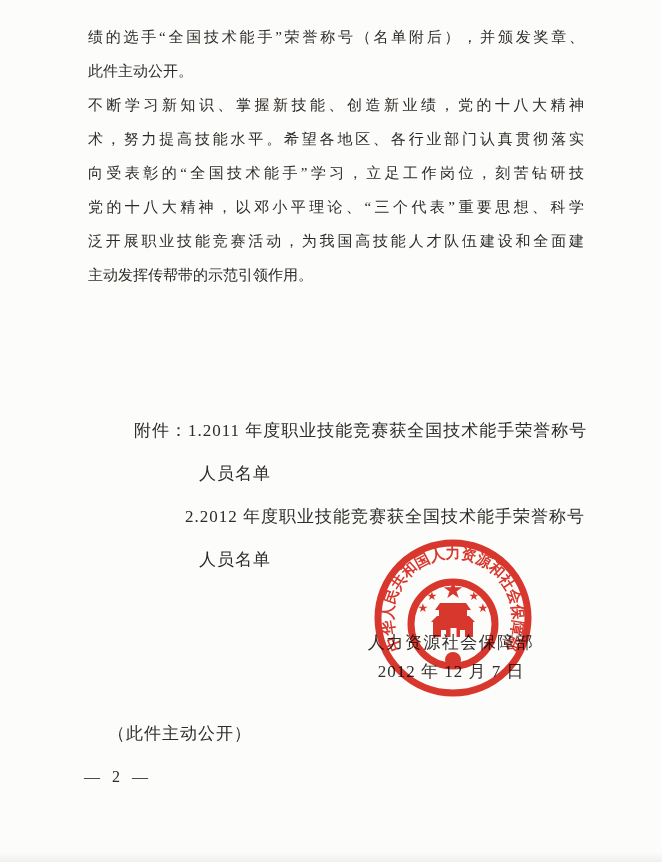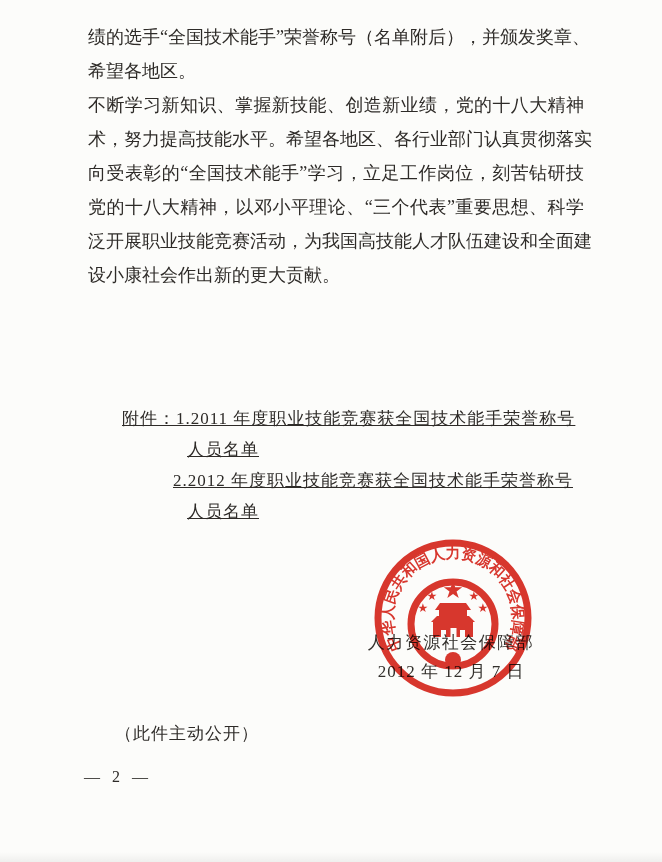--- a/index.html
+++ b/index.html
@@ -14,36 +14,36 @@
   }
   .page::after{
     content:""; position:absolute; left:0; right:0; bottom:0; height:10px;
     background:linear-gradient(to bottom, rgba(0,0,0,0), rgba(0,0,0,0.05));
     pointer-events:none;
   }
 
   
   .body-text{
     position:absolute; left:88px; top:20px; width:496px;
-    font-size:18px; line-height:34px;
+    font-size:15px; line-height:34px;
   }
   .body-text p{
     margin:0; padding:0;
     text-align:justify; text-align-last:justify;
     white-space:nowrap; overflow:visible;
   }
   .body-text p.end{ text-align-last:left; white-space:normal; }
   .body-text p.indent{ text-indent:2em; }
 
   
   .attachment{
     position:absolute; left:122px; top:403px; width:480px;
     font-size:17px; line-height:31px; letter-spacing:1px;
   }
-  .attachment p{ margin:0; padding:0;text-decoration:underline; }
+  .attachment p{ margin:12px; padding:0; }
   .attachment p.cont{ padding-left:65px; }
   .attachment p.item2{ padding-left:51px; }
 
   
   .signature{
     position:absolute; left:329px; top:631px; width:244px;
     text-align:center; z-index:1; color:#33302c;
   }
   .signature .issuer{ font-size:17px; letter-spacing:1.5px; line-height:24px; }
   .signature .date{ font-size:17px; letter-spacing:1px; line-height:24px; margin-top:5px; }
@@ -54,42 +54,42 @@
     color:var(--seal-red,#d8271e);
     mix-blend-mode:multiply; opacity:.93;
     filter:blur(.3px);
     z-index:2;
   }
   .seal svg{ display:block; }
   .seal text{ font-family:"Liberation Serif","DejaVu Serif",serif; }
 
   
   .disclosure-note{
-    position:absolute; left:115px; top:722px;
+    position:absolute; left:108px; top:722px;
     font-size:17px; letter-spacing:1px;
   }
   .page-number{
     position:absolute; left:84px; top:768px;
     font-size:16px; letter-spacing:4px;
   }
 </style>
 </head>
 <body>
 
 <div class="page">
 
   <main class="body-text">
     <p class="fill">绩的选手“全国技术能手”荣誉称号（名单附后），并颁发奖章、</p>
-    <p class="end">希望各地区。</p>
+    <p class="end">此件主动公开。</p>
     <p class="fill">不断学习新知识、掌握新技能、创造新业绩，党的十八大精神</p>
     <p class="fill">术，努力提高技能水平。希望各地区、各行业部门认真贯彻落实</p>
     <p class="fill">向受表彰的“全国技术能手”学习，立足工作岗位，刻苦钻研技</p>
     <p class="fill">党的十八大精神，以邓小平理论、“三个代表”重要思想、科学</p>
     <p class="fill">泛开展职业技能竞赛活动，为我国高技能人才队伍建设和全面建</p>
-    <p class="end">设小康社会作出新的更大贡献。</p>
+    <p class="end">主动发挥传帮带的示范引领作用。</p>
   </main>
 
   <section class="attachment">
     <p>附件：1.2011 年度职业技能竞赛获全国技术能手荣誉称号</p>
     <p class="cont">人员名单</p>
     <p class="item2">2.2012 年度职业技能竞赛获全国技术能手荣誉称号</p>
     <p class="cont">人员名单</p>
   </section>
 
   <section class="signature">

